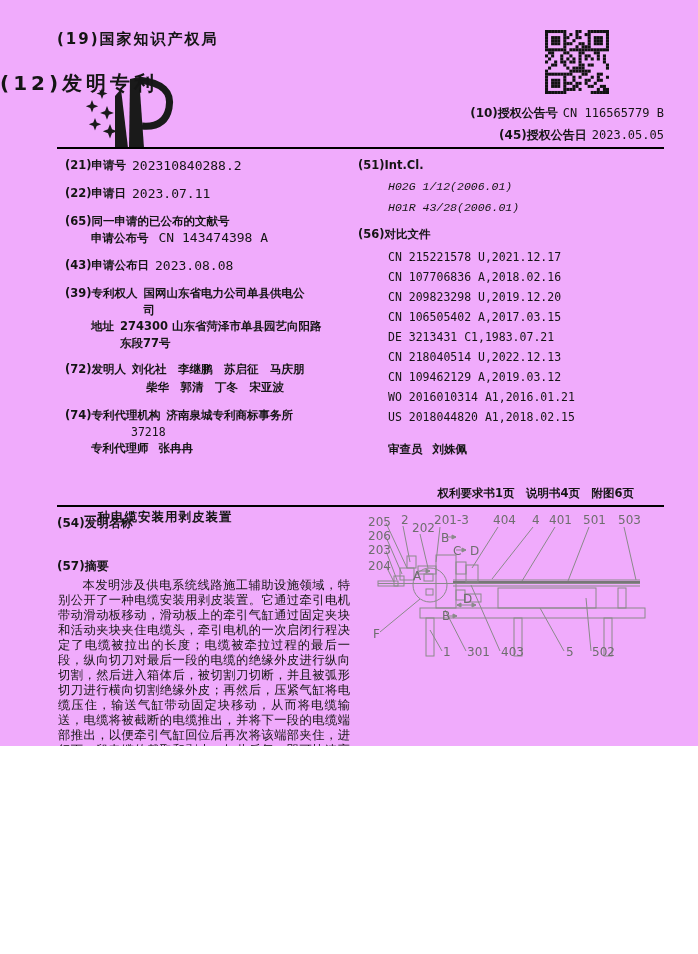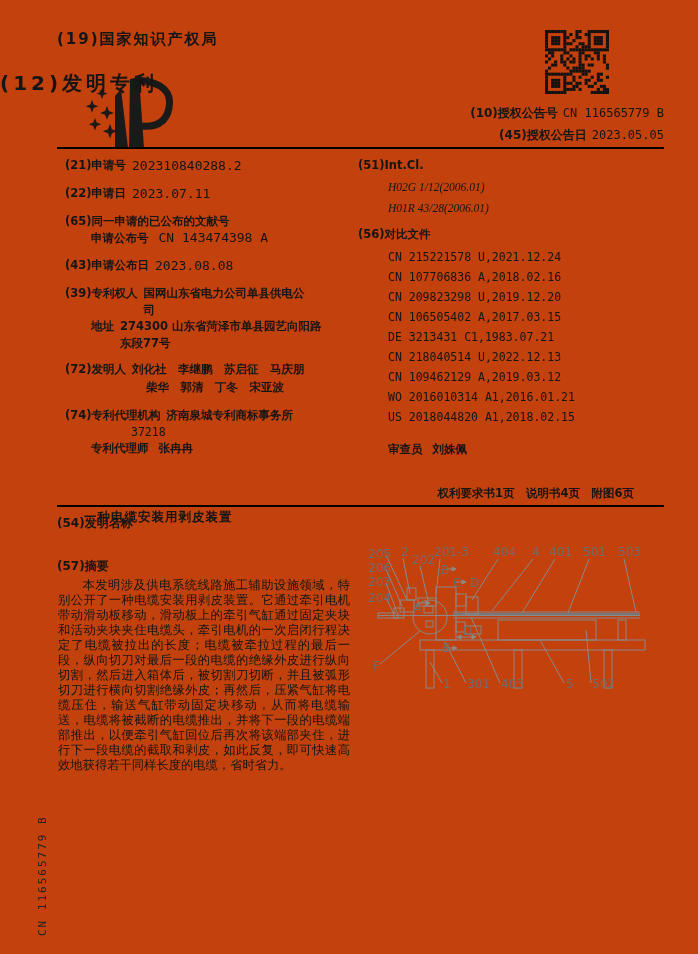--- a/index.html
+++ b/index.html
@@ -1,17 +1,17 @@
 <!DOCTYPE html>
 <html><head>
 <meta charset="utf-8">
 <style>
   html,body{margin:0;padding:0;background:#ffffff;}
   .page{
-    position:relative;width:698px;height:954px;background:#c2410c;
+    position:relative;width:698px;height:746px;background:#f0abfc;
     font-family:"DejaVu Sans",sans-serif;color:#151515;overflow:hidden;
   }
   .mono{font-family:"DejaVu Sans Mono",monospace;}
   
   .office{position:absolute;left:57px;top:30px;font-size:15px;font-weight:700;letter-spacing:2px;}
   .logo{position:absolute;left:82px;top:76px;}
   .doc-kind{position:absolute;left:0;right:0;top:70px;font-size:20px;font-weight:700;letter-spacing:4px;}
   .qr{position:absolute;left:545px;top:30px;width:64px;height:64px;}
   .qr rect{fill:#111;}
   .grant-line{position:absolute;right:34px;font-size:12px;font-weight:600;white-space:nowrap;}
@@ -28,35 +28,35 @@
   .row{display:flex;}
   .lbl{white-space:nowrap;margin-right:6px;}
   .val{font-weight:600;}
   .val.mono{font-weight:400;font-size:13px;}
   .wrapval{max-width:170px;}
   .sub{padding-left:26px;}
   .addr-val{max-width:205px;display:inline-block;vertical-align:top;}
   .inv-lines div{margin-bottom:2px;}
   .inv-line2{padding-left:14px;}
   .agency-code{padding-left:66px;font-weight:400;font-family:"DejaVu Sans Mono",monospace;}
-  .intcl{padding-left:30px;font-style:italic;font-family:Liberation Serif, serif;font-weight:400;margin-bottom:5px;}
+  .intcl{padding-left:30px;font-style:italic;font-family:Liberation Mono, monospace;font-weight:400;margin-bottom:5px;}
   .refs{padding-left:30px;font-family:"DejaVu Sans Mono",monospace;font-weight:400;line-height:20px;}
   .examiner{padding-left:30px;margin-top:14px;}
   .pages-line{position:absolute;left:358px;top:486px;width:276px;text-align:right;font-size:11.5px;font-weight:600;}
   
   .sec-label{position:absolute;left:57px;font-size:12px;font-weight:700;}
   .title-label{top:515px;}
   .title-value{position:absolute;left:84px;top:509px;font-size:12.5px;font-weight:700;letter-spacing:1px;}
   .abstract-label{top:558px;}
   .abstract{
     position:absolute;left:58px;top:578px;width:292px;
     font-size:12.3px;line-height:15px;text-align:justify;text-indent:2em;font-weight:500;
   }
   
-  .figure{position:absolute;left:350px;top:542px;width:332px;height:195px;}
+  .figure{position:absolute;left:350px;top:510px;width:332px;height:195px;}
   .figure svg{width:100%;height:100%;}
   .fig-stroke{stroke:#8a8a8a;stroke-width:1;fill:none;}
   .fig-labels text{fill:#6e6e6e;font-size:12px;font-family:"DejaVu Sans",sans-serif;}
   
   .side-code{
     position:absolute;left:36px;top:936px;transform:rotate(-90deg);transform-origin:0 0;
     font-family:"DejaVu Sans Mono",monospace;font-size:11px;letter-spacing:2px;white-space:nowrap;color:#222;
   }
 </style>
 </head>
@@ -363,21 +363,21 @@
       </div>
     </div>
   </div>
 
   <div class="col col-right">
     <div>(51)Int.Cl.</div>
     <div class="intcl" style="margin-top:5px;">H02G 1/12(2006.01)</div>
     <div class="intcl">H01R 43/28(2006.01)</div>
     <div style="margin-top:9px;">(56)对比文件</div>
     <div class="refs" style="margin-top:4px;">
-      <div>CN 215221578 U,2021.12.24</div>
+      <div>CN 215221578 U,2021.12.17</div>
       <div>CN 107706836 A,2018.02.16</div>
       <div>CN 209823298 U,2019.12.20</div>
       <div>CN 106505402 A,2017.03.15</div>
       <div>DE 3213431 C1,1983.07.21</div>
       <div>CN 218040514 U,2022.12.13</div>
       <div>CN 109462129 A,2019.03.12</div>
       <div>WO 2016010314 A1,2016.01.21</div>
       <div>US 2018044820 A1,2018.02.15</div>
     </div>
     <div class="examiner">

